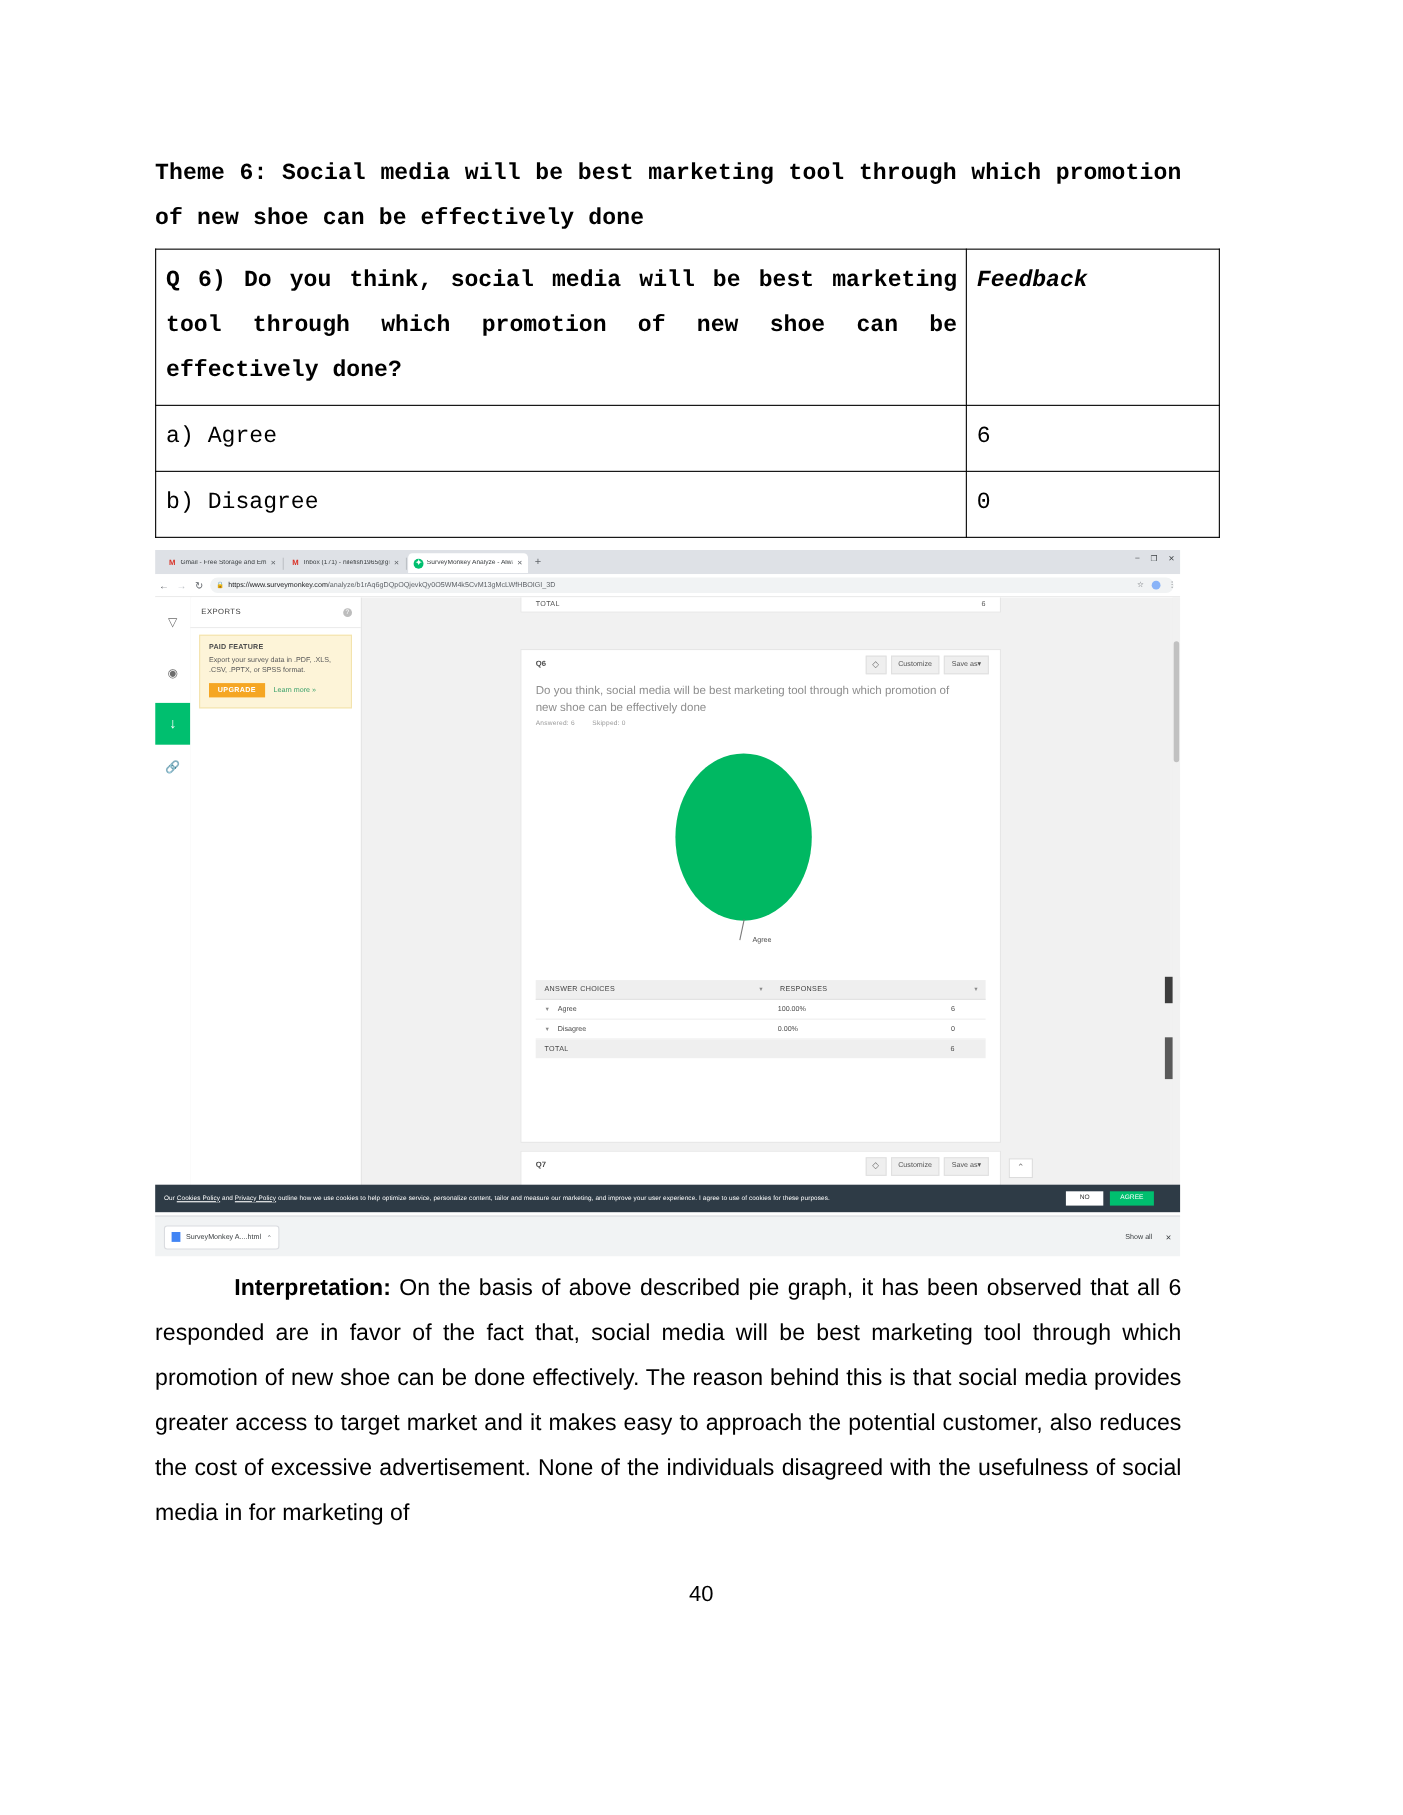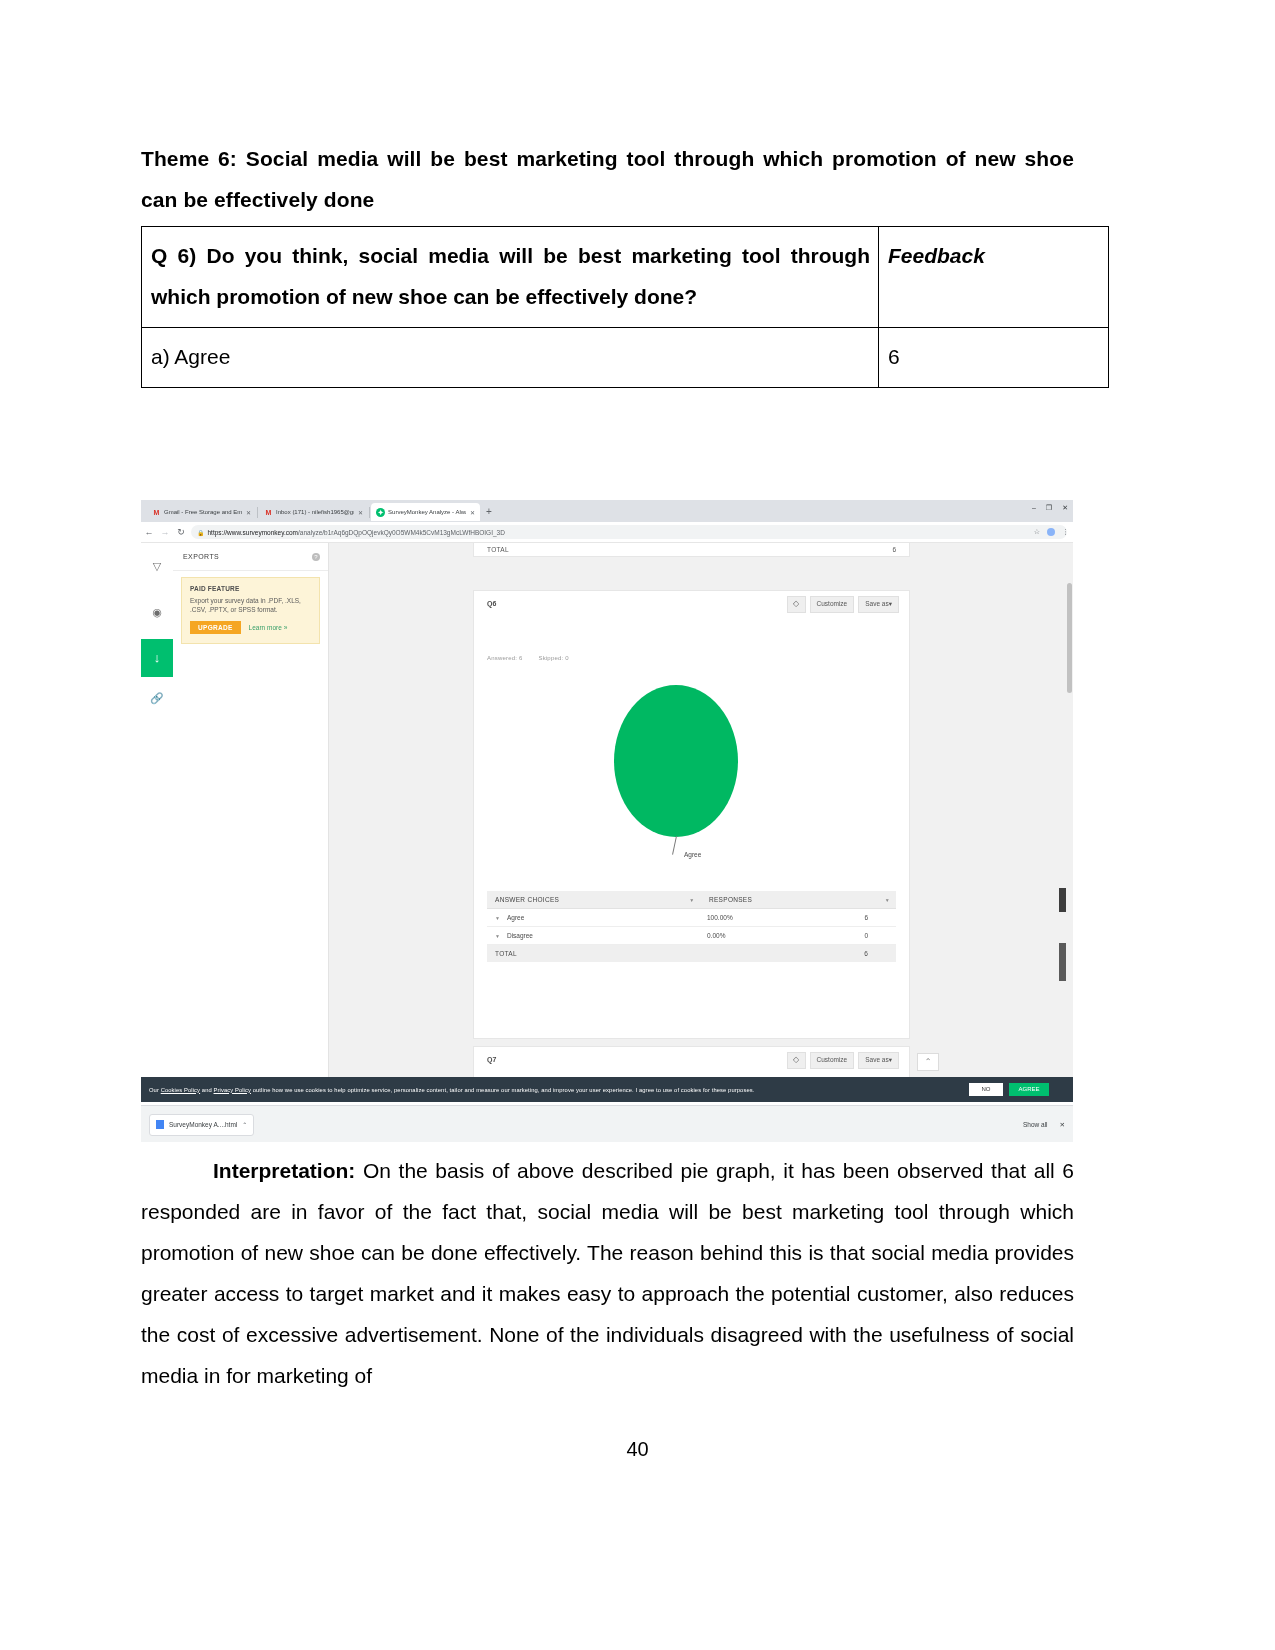--- a/index.html
+++ b/index.html
@@ -22,20 +22,21 @@
     left: 0; top: 0;
     width: 1275px;
     height: 1650px;
     background: #fff;
   }
   .doc-body {
     position: absolute;
     left: 141px;
     top: 138px;
     width: 933px;
+    font-family: Liberation Mono, monospace;
   }
   .theme-heading {
     font-size: 21px;
     font-weight: bold;
     line-height: 41px;
     text-align: justify;
     text-align-last: left;
     margin: 0 0 6px 0;
     letter-spacing: 0.1px;
   }
@@ -668,20 +669,24 @@
 
     <table class="freq">
       <tbody>
           <tr>
         <td class="q-cell">Q 6) Do you think, social media will be best marketing tool through which promotion of new shoe can be effectively done?</td>
         <td class="freq-cell">Feedback</td>
       </tr>
       <tr>
         <td class="opt-cell">a) Agree</td>
         <td class="val-cell">6</td>
+      </tr>
+      <tr>
+        <td class="opt-cell">b) Disagree</td>
+        <td class="val-cell">0</td>
       </tr>
     </tbody>
       </table>
   </div>
 
   <div class="shot">
    <div class="shot-inner">
 
     <div class="chrome-top">
       <div class="tabstrip">
@@ -761,20 +766,21 @@
         <div class="card card-q6">
           <div class="card-head">
             <div class="q-label">Q6</div>
             <div class="head-actions">
               <div class="icon-btn">◇</div>
               <div class="txt-btn">Customize</div>
               <div class="txt-btn">Save as▾</div>
             </div>
           </div>
 
+          <div class="q-title">Do you think, social media will be best marketing tool through which promotion of new shoe can be effectively done</div>
           <div class="q-meta">
             <span>Answered: 6</span>
             <span>Skipped: 0</span>
           </div>
 
           <div class="pie-wrap">
             <div class="pie"></div>
             <div class="leader"></div>
             <div class="pie-label">Agree</div>
           </div>

